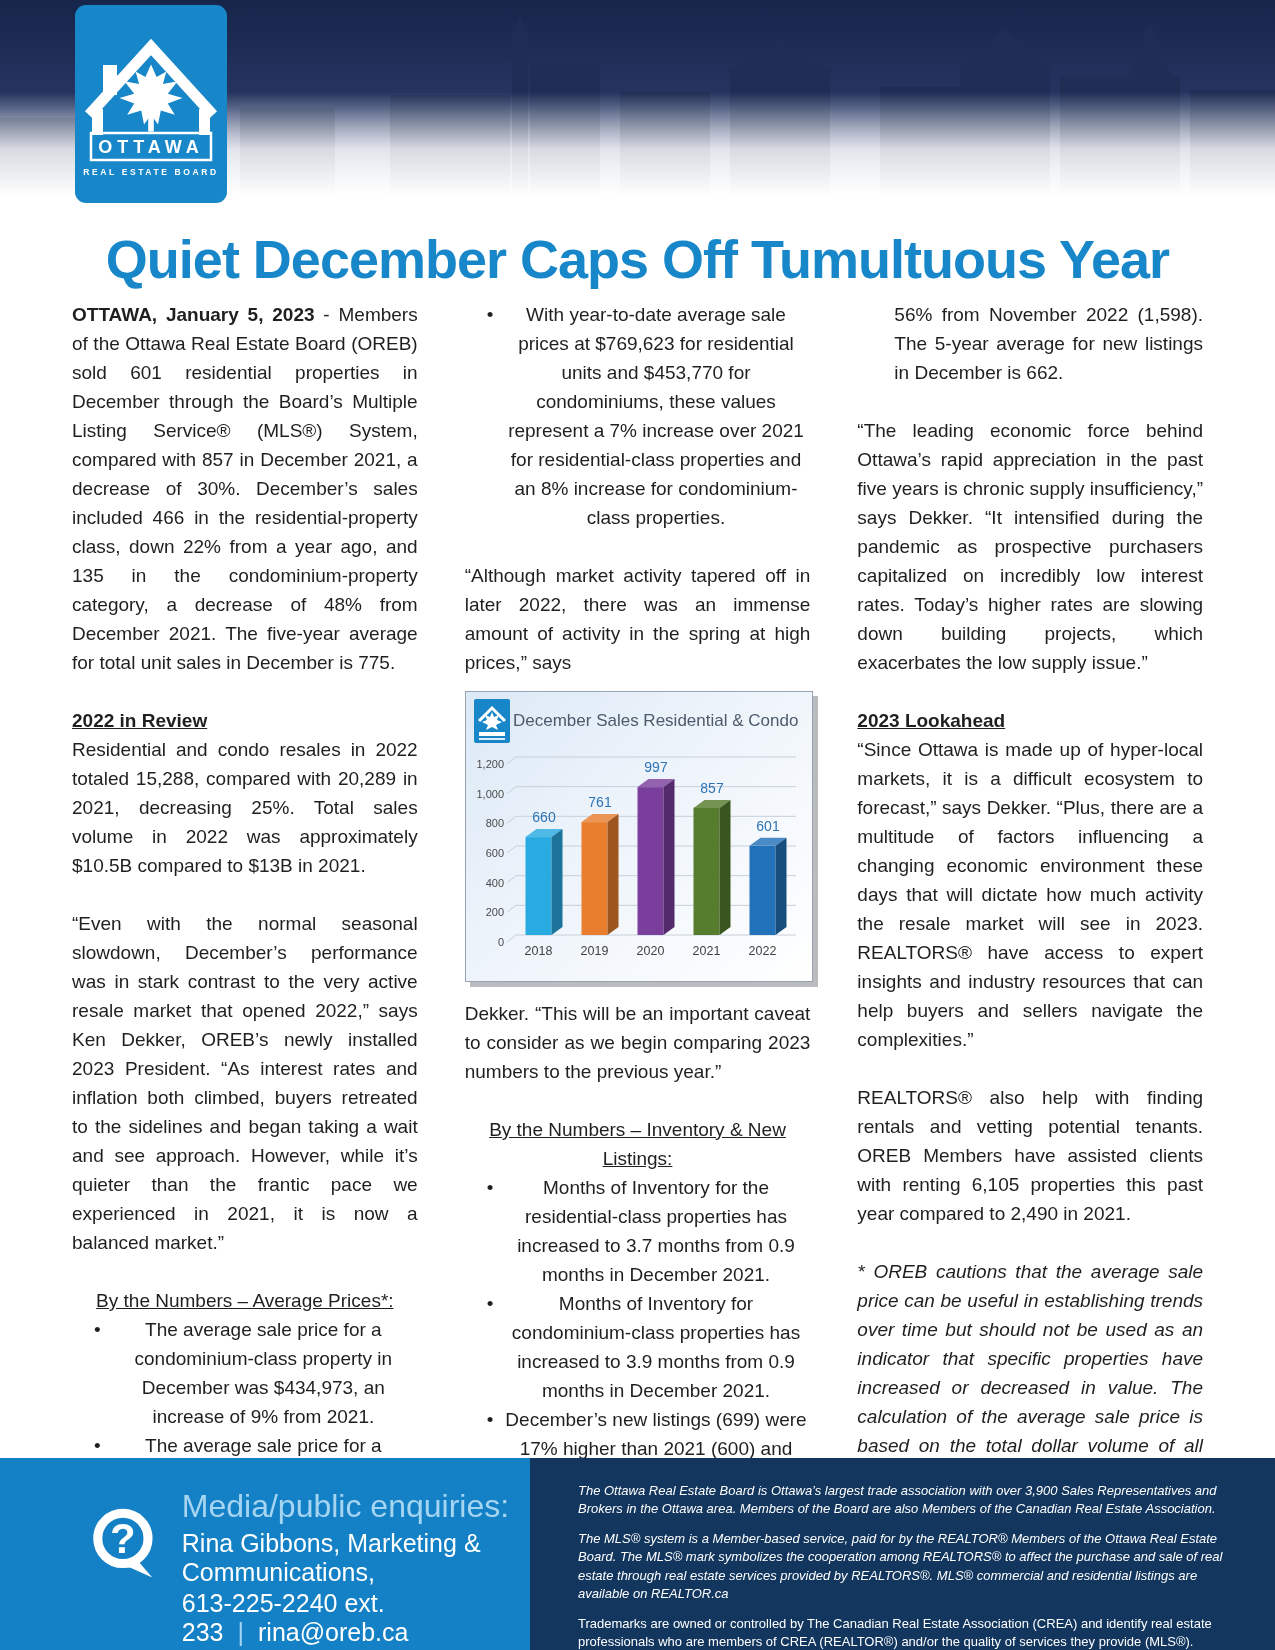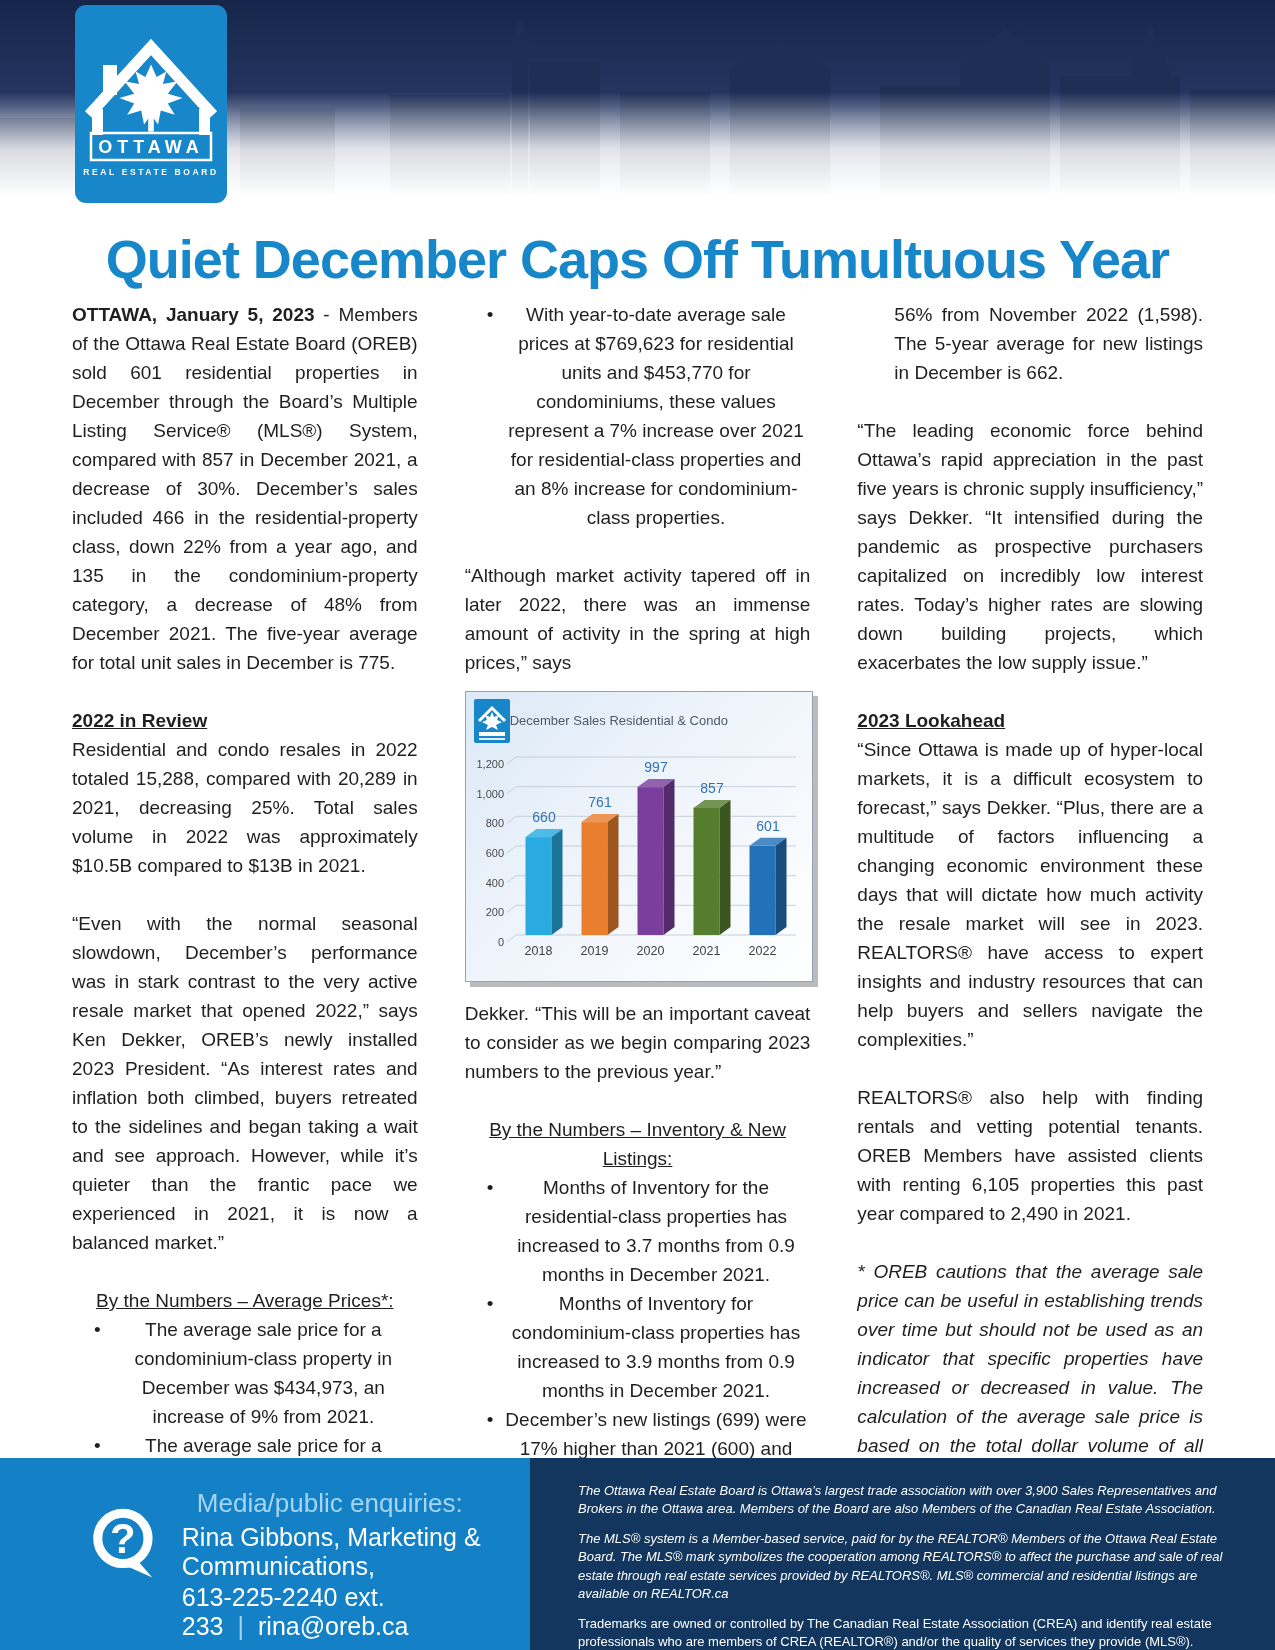--- a/index.html
+++ b/index.html
@@ -31,38 +31,38 @@
   
   .chart-panel{
     position:relative;width:346px;margin:14px 0 17px 0;
     border:1px solid #96a1b1;
     background:linear-gradient(135deg,#dce9f6 0%,#eef4fb 45%,#ffffff 100%);
     box-shadow:5px 5px 0 rgba(128,132,138,0.55);
     padding:6px 0 6px 0;
   }
   .chart-mini-logo{position:absolute;top:7px;left:8px;}
   .chart-title{
-    text-align:left;padding:8px 10px 0 44px;font-size:13px;color:#4c5a6b;
+    text-align:center;padding:8px 10px 0 44px;font-size:17px;color:#4c5a6b;
   }
   .chart-svg-wrap{margin-top:4px;}
   text.tick{font:11px "Liberation Sans",sans-serif;fill:#4a4a4a;}
   text.cat{font:12.5px "Liberation Sans",sans-serif;fill:#3f3f3f;}
   text.dlabel{font:14px "Liberation Sans",sans-serif;fill:#2e74b5;}
   
   .footer{position:absolute;left:0;bottom:0;width:1275px;height:192px;display:flex;}
   .footer-left{
     width:530px;background:#1480c5;box-sizing:border-box;
     display:flex;align-items:flex-start;gap:24px;padding:30px 0 0 88px;color:#fff;
   }
   .footer-right{
     flex:1;background:#12365e;box-sizing:border-box;color:#fff;
     padding:24px 46px 0 48px;font-size:13px;line-height:1.42;
   }
   .footer-right p{margin:0 0 11px 0;}
-  .media-label{font-size:26px;color:#a6d5f2;margin:0 0 4px 15px;}
+  .media-label{font-size:32px;color:#a6d5f2;margin:0 0 4px 0;}
   .contact-line{font-size:25px;margin:2px 0;}
   .contact-sep{color:#a6d5f2;margin:0 14px;}
   .site{font-size:46px;font-weight:bold;margin-top:4px;}
   .site .tld{color:#a6d5f2;}
   a{color:inherit;text-decoration:none;}
 </style>
 </head>
 <body>
 
 <div class="header">

